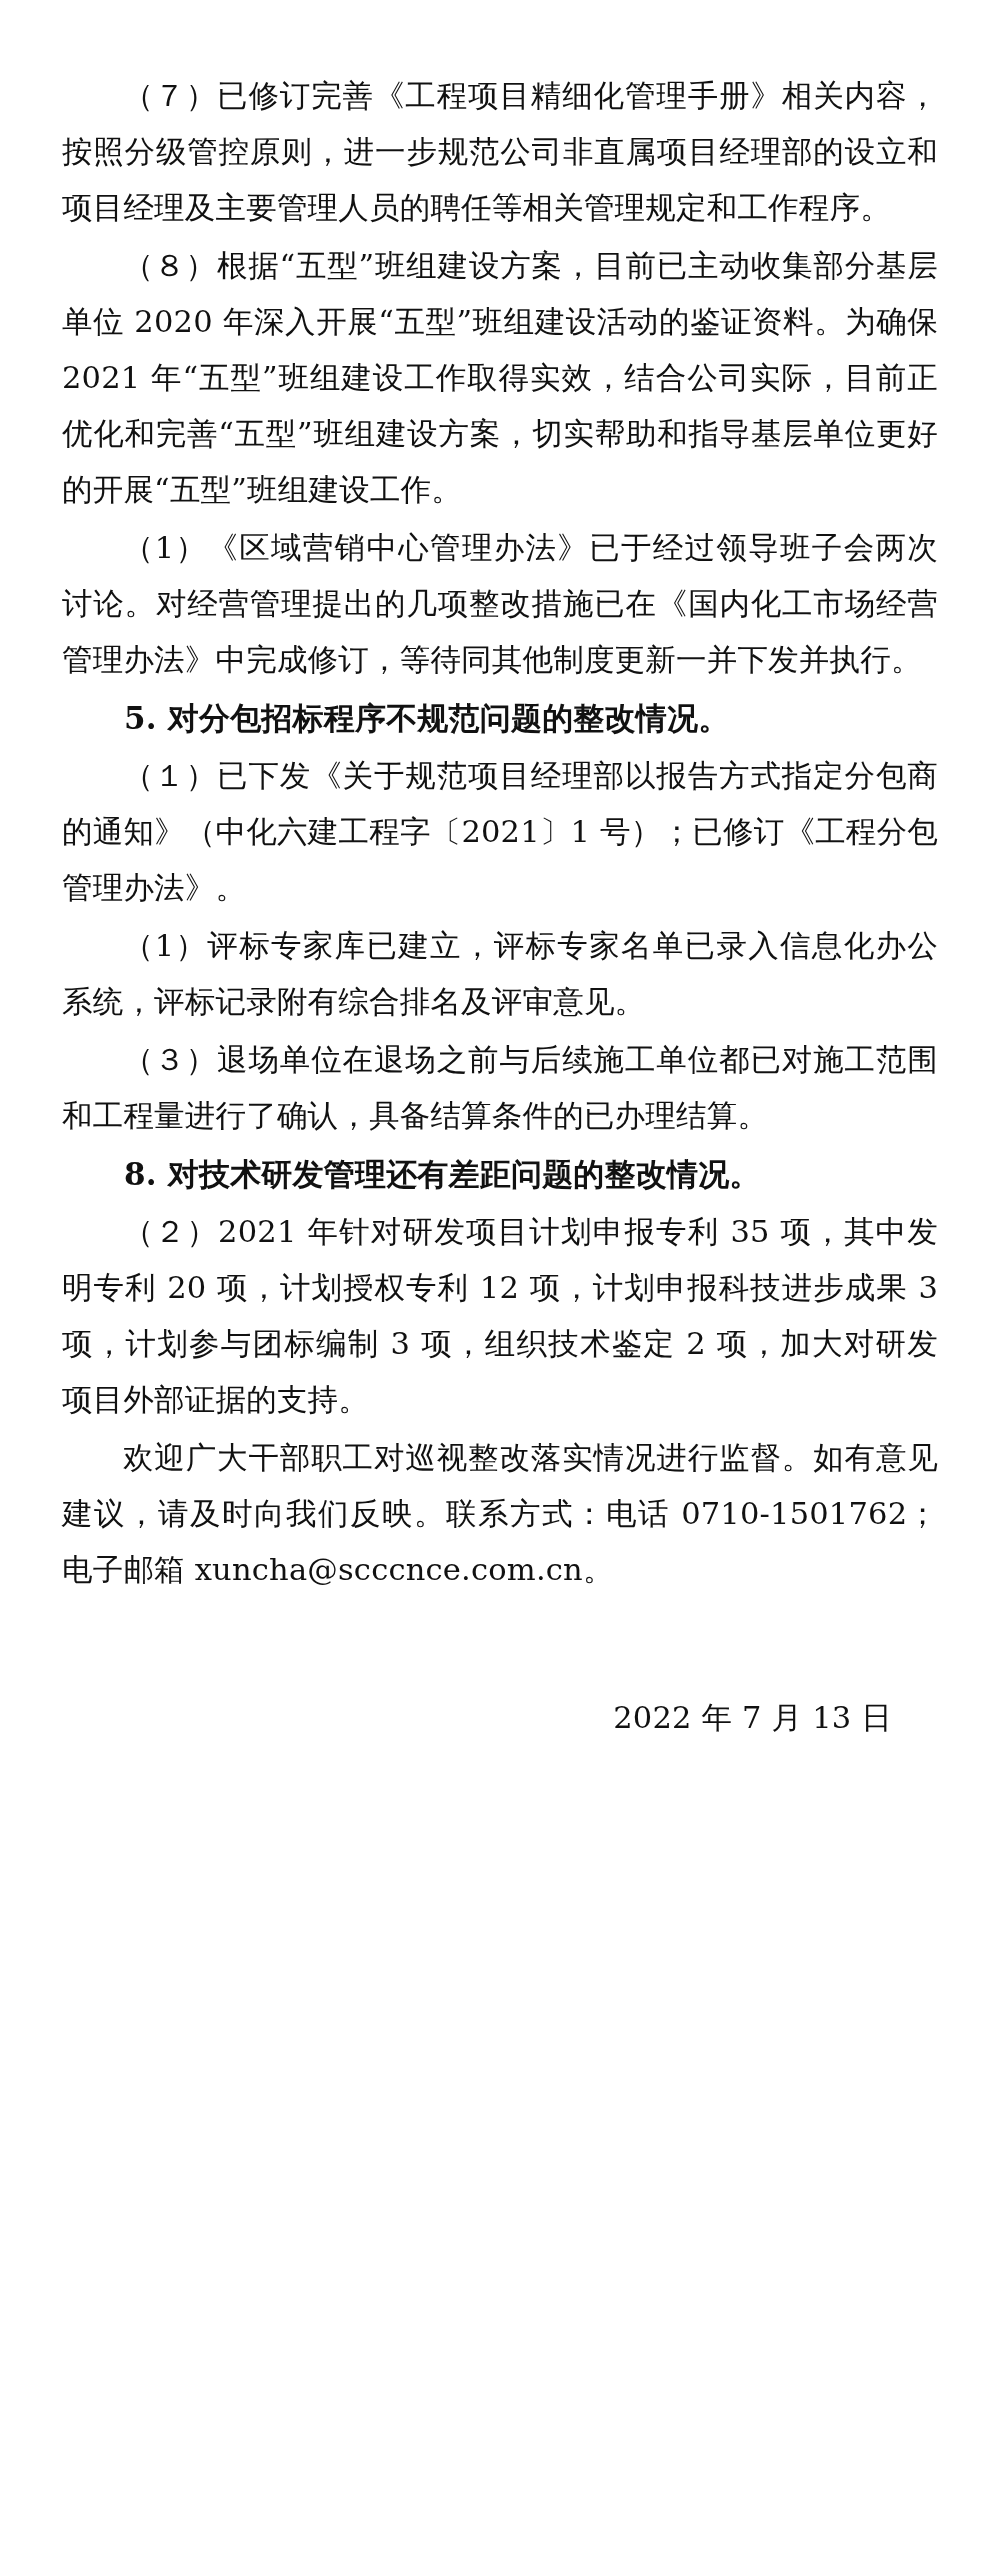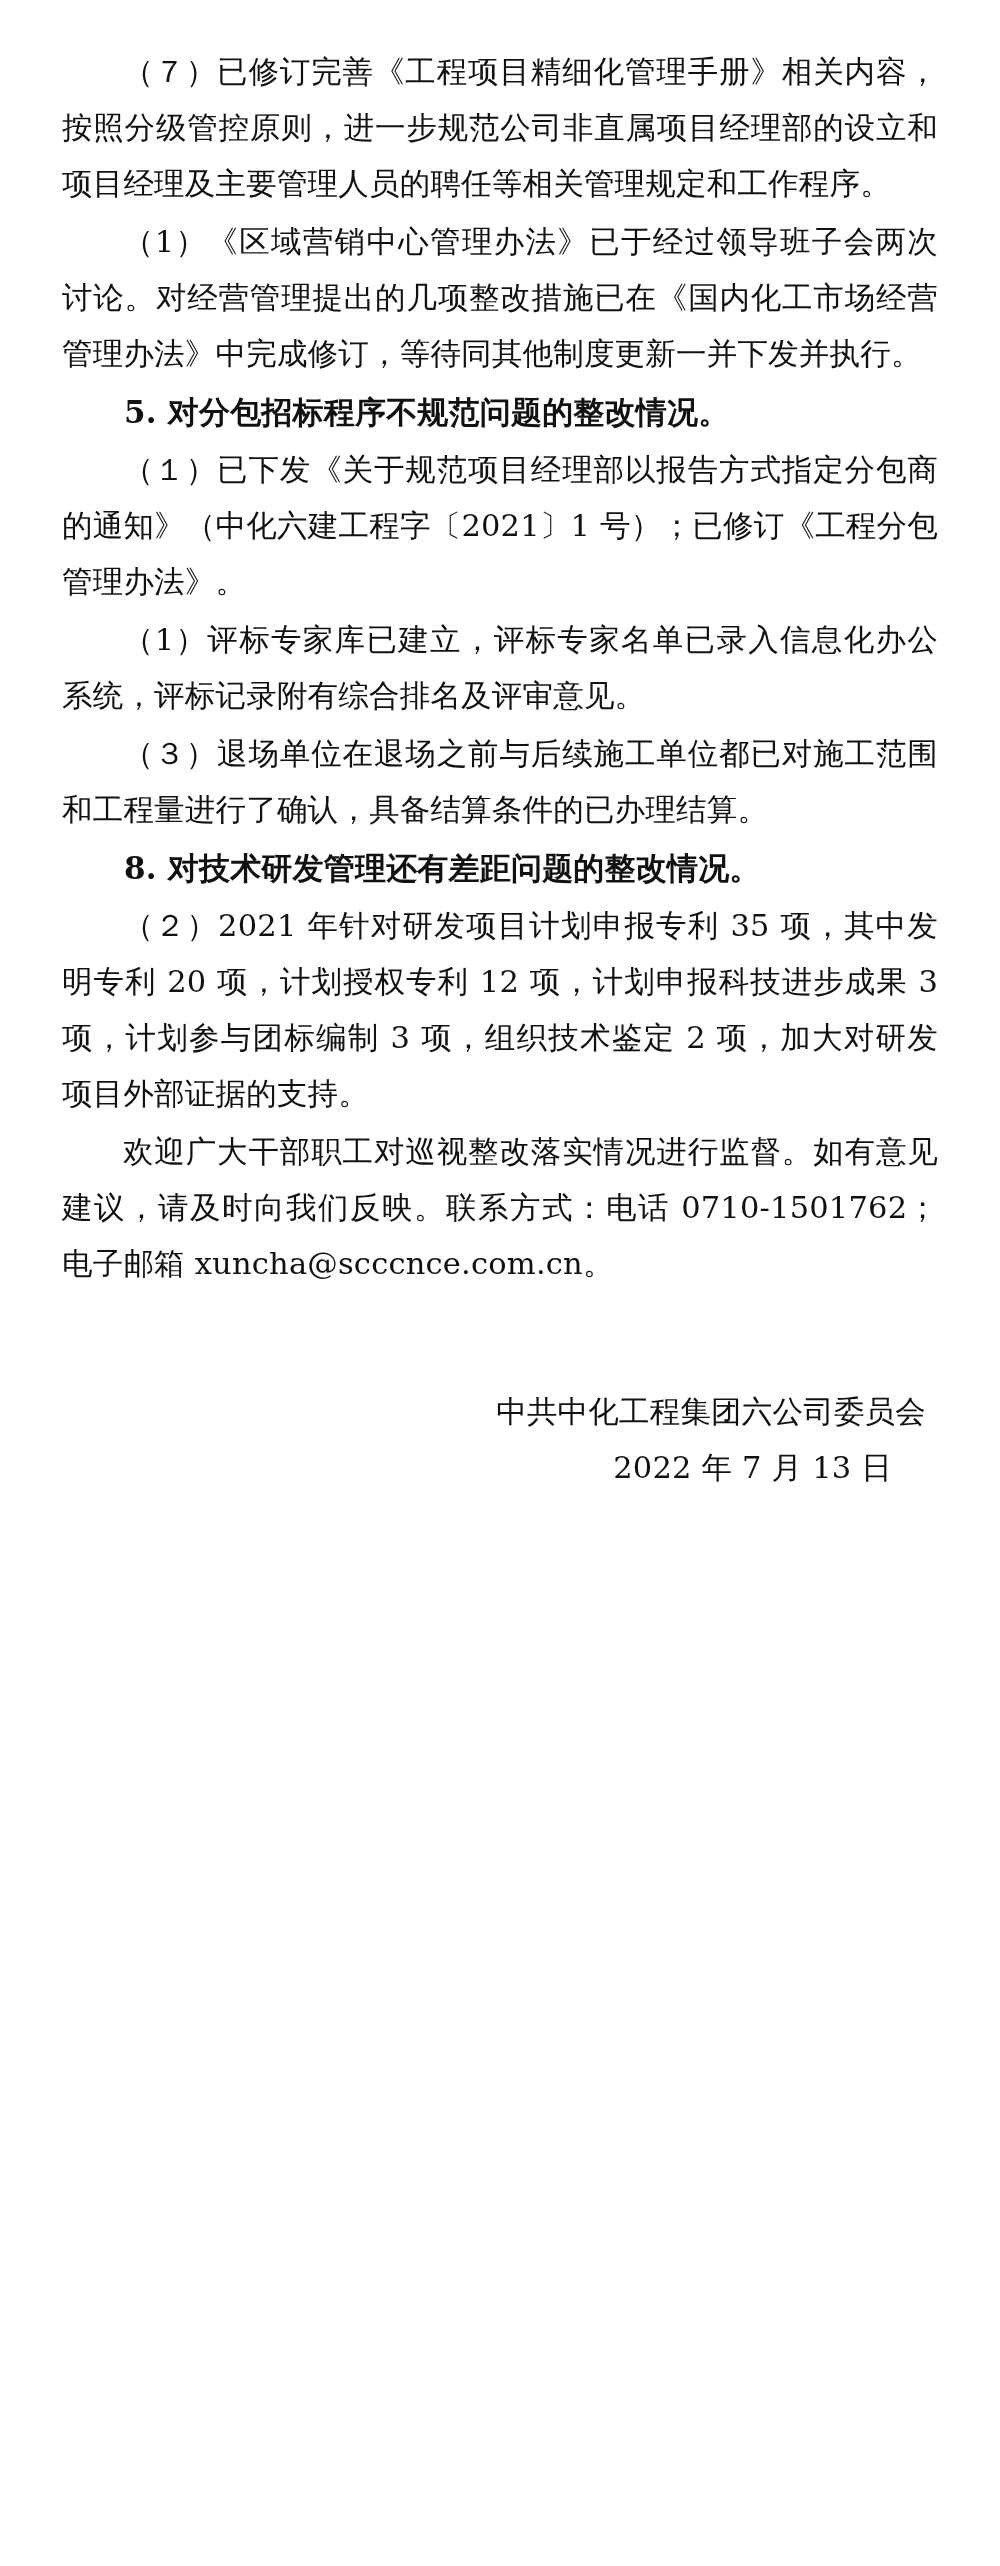--- a/index.html
+++ b/index.html
@@ -10,21 +10,21 @@
   body {
     width: 1000px;
     min-height: 2566px;
     font-family: "DejaVu Serif", "Liberation Serif", serif;
     color: #111111;
   }
   .page {
     width: 1000px;
     min-height: 2566px;
     box-sizing: border-box;
-    padding: 44px 62px 40px 62px;
+    padding: 68px 62px 40px 62px;
     background: #ffffff;
   }
   .para {
     font-size: 30.5px;
     line-height: 56px;
     text-align: justify;
     text-justify: inter-ideograph;
     margin: 0 0 2px 0;
     letter-spacing: 0.2px;
     word-break: break-all;
@@ -57,36 +57,36 @@
     padding-right: 34px;
   }
 </style>
 </head>
 <body>
 
 <div class="page">
 
   <p class="para indent">（７）已修订完善《工程项目精细化管理手册》相关内容，按照分级管控原则，进一步规范公司非直属项目经理部的设立和项目经理及主要管理人员的聘任等相关管理规定和工作程序。</p>
 
+  <p class="para indent">（８）根据“五型”班组建设方案，目前已主动收集部分基层单位 2020 年深入开展“五型”班组建设活动的鉴证资料。为确保 2021 年“五型”班组建设工作取得实效，结合公司实际，目前正优化和完善“五型”班组建设方案，切实帮助和指导基层单位更好的开展“五型”班组建设工作。</p>
 
   <p class="para indent">（1）《区域营销中心管理办法》已于经过领导班子会两次讨论。对经营管理提出的几项整改措施已在《国内化工市场经营管理办法》中完成修订，等待同其他制度更新一并下发并执行。</p>
 
   <p class="heading">5. 对分包招标程序不规范问题的整改情况。</p>
 
   <p class="para indent">（１）已下发《关于规范项目经理部以报告方式指定分包商的通知》（中化六建工程字〔2021〕1 号）；已修订《工程分包管理办法》。</p>
 
   <p class="para indent">（1）评标专家库已建立，评标专家名单已录入信息化办公系统，评标记录附有综合排名及评审意见。</p>
 
   <p class="para indent">（３）退场单位在退场之前与后续施工单位都已对施工范围和工程量进行了确认，具备结算条件的已办理结算。</p>
 
   <p class="heading">8. 对技术研发管理还有差距问题的整改情况。</p>
 
 
   <p class="para indent">（２）2021 年针对研发项目计划申报专利 35 项，其中发明专利 20 项，计划授权专利 12 项，计划申报科技进步成果 3 项，计划参与团标编制 3 项，组织技术鉴定 2 项，加大对研发项目外部证据的支持。</p>
 
   <p class="para indent">欢迎广大干部职工对巡视整改落实情况进行监督。如有意见建议，请及时向我们反映。联系方式：电话 0710-1501762；电子邮箱 xuncha@scccnce.com.cn。</p>
 
   <div class="sign-block">
-    <div class="sign-line">中共中化工程集团六公司委员会</div>
     <div class="sign-date">2022 年 7 月 13 日</div>
   </div>
 
 </div>
 
 </body></html>

